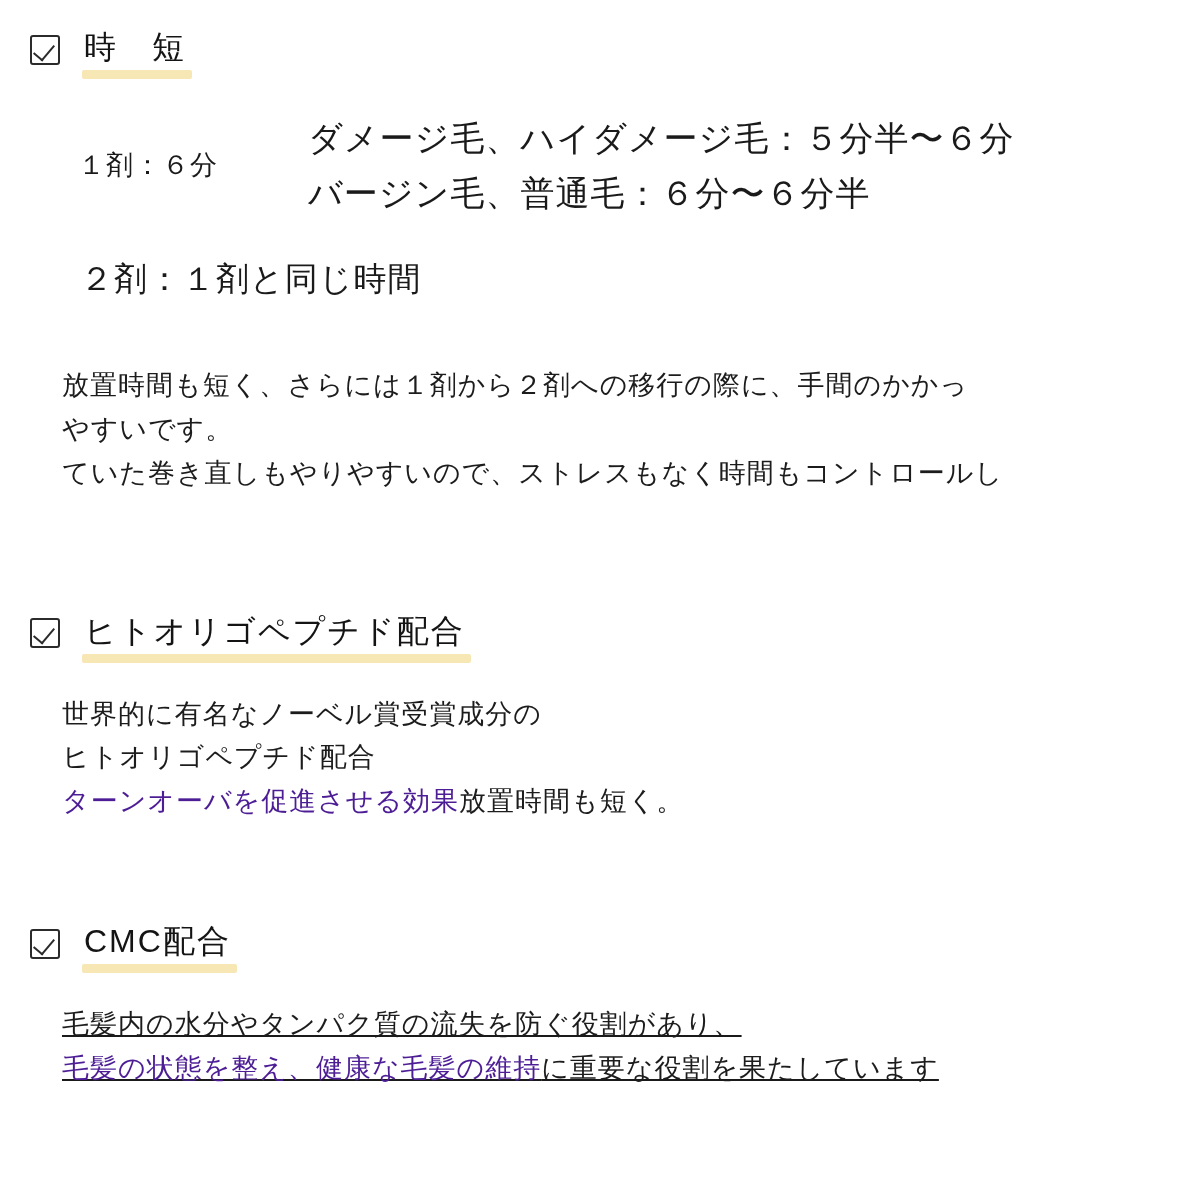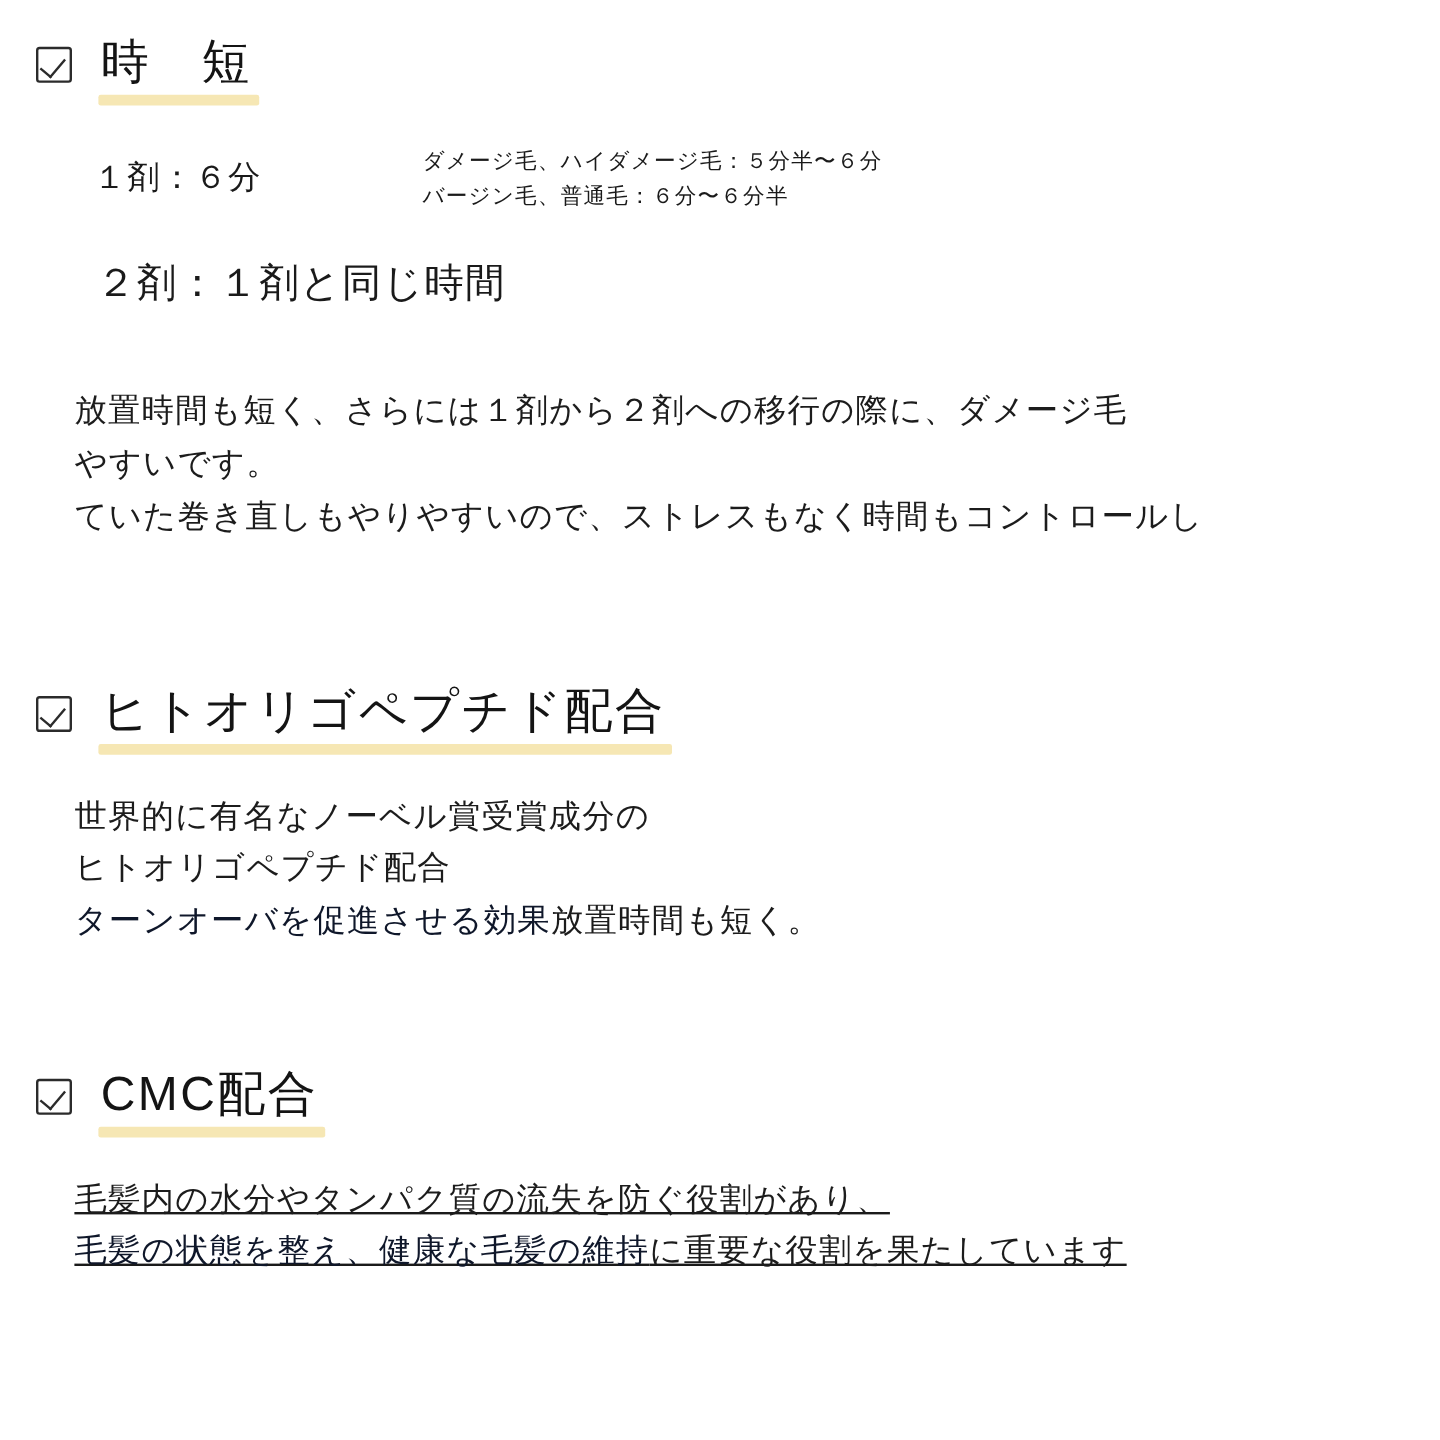--- a/index.html
+++ b/index.html
@@ -42,21 +42,21 @@
     position: absolute;
     left: 6px;
     top: 3px;
     width: 10px;
     height: 18px;
     border-right: 2.5px solid #2b2b2b;
     border-bottom: 2.5px solid #2b2b2b;
     transform: rotate(40deg);
   }
   .head-text {
-    font-size: 40px;
+    font-size: 32px;
     line-height: 1.1;
     font-weight: 500;
     letter-spacing: 2px;
     color: #141414;
     position: relative;
     display: inline-block;
     padding: 0 6px 4px 2px;
   }
   .head-underline {
     position: relative;
@@ -79,44 +79,43 @@
   }
 
   
   .body-text {
     font-size: 27px;
     line-height: 1.62;
     letter-spacing: 1px;
     color: #1c1c1c;
   }
   .accent {
-    color: #0f172a;
+    color: #4c1d95;
     margin-top: 36px;
   }
 
   
   #section-jitan { margin-top: 0; }
   .time-block {
     margin-top: 42px;
     display: flex;
     align-items: center;
     padding-left: 48px;
   }
   .time-label {
     font-size: 27px;
     line-height: 1.62;
     letter-spacing: 1px;
     flex: 0 0 auto;
     width: 230px;
   }
   .time-list {
-    font-size: 18px;
+    font-size: 34px;
     line-height: 1.62;
     letter-spacing: 1px;
-    margin-left: 44px;
   }
   .time-list div { white-space: nowrap; }
   .second-agent {
     margin-top: 36px;
     padding-left: 50px;
     font-size: 33px;
     letter-spacing: 1px;
   }
   .para-jitan {
     margin-top: 62px;
@@ -156,21 +155,21 @@
       <div class="time-label">１剤：６分</div>
       <div class="time-list">
         <div>ダメージ毛、ハイダメージ毛：５分半〜６分</div>
         <div>バージン毛、普通毛：６分〜６分半</div>
       </div>
     </div>
 
     <div class="second-agent">２剤：１剤と同じ時間</div>
 
     <div class="body-text para-jitan">
-      <div>放置時間も短く、さらには１剤から２剤への移行の際に、ダメージ毛</div>
+      <div>放置時間も短く、さらには１剤から２剤への移行の際に、手間のかかっ</div>
       <div>やすいです。</div>
       <div>ていた巻き直しもやりやすいので、ストレスもなく時間もコントロールし</div>
     </div>
   </section>
 
   <section id="section-peptide">
     <div class="section-head">
       <span class="checkbox"></span>
       <span class="head-underline">
         <span class="head-text head-wrap">ヒトオリゴペプチド配合</span>

